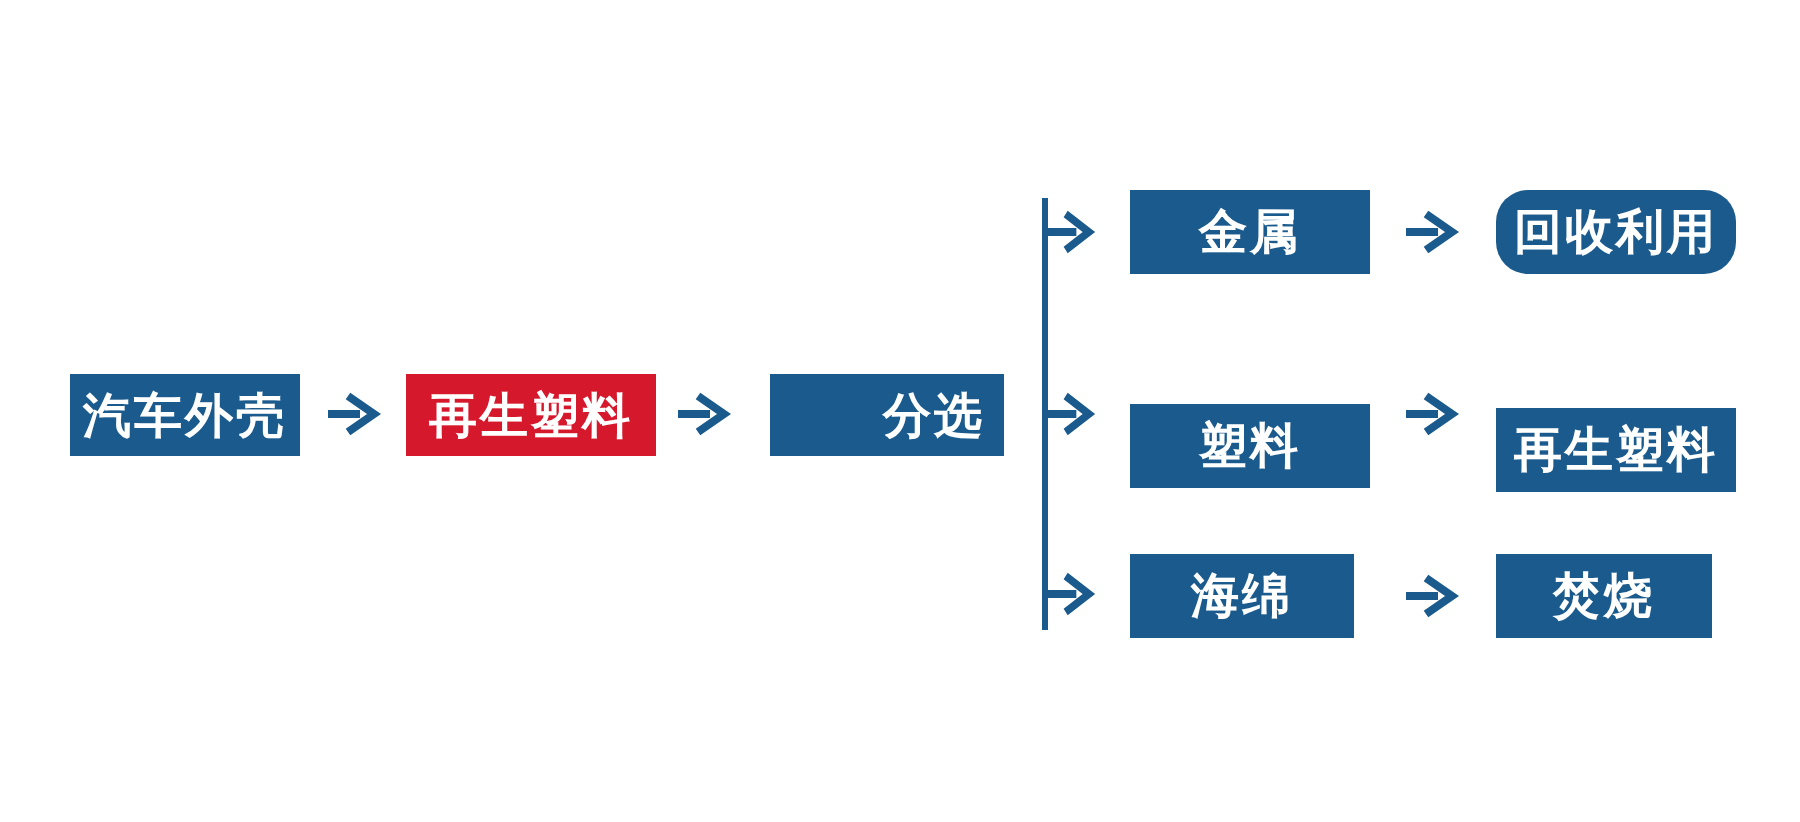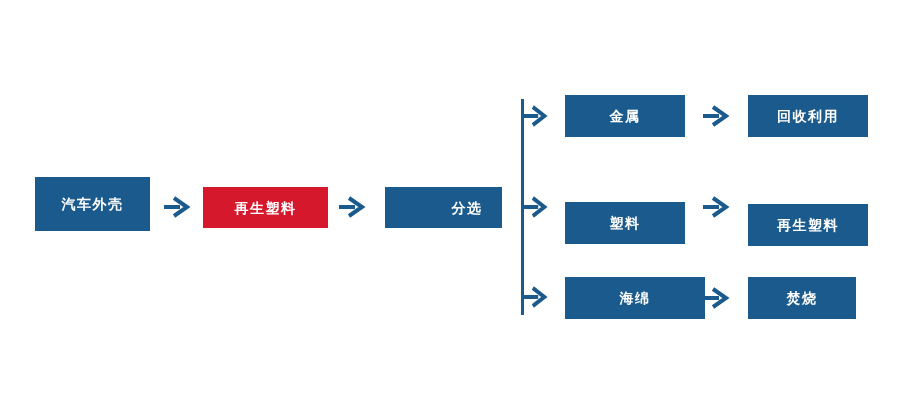--- a/index.html
+++ b/index.html
@@ -14,21 +14,21 @@
     height: 411px;
     background: var(--background, #ffffff);
     overflow: hidden;
   }
   .node {
     position: absolute;
     display: flex;
     align-items: center;
     justify-content: center;
     color: var(--text-white, #ffffff);
-    font-size: 14px;
+    font-size: 24px;
     font-weight: bold;
     letter-spacing: 1.5px;
     line-height: 1;
     box-sizing: border-box;
     user-select: none;
   }
   .node.blue { background: var(--node-blue, #1a5a8c); }
   .node.red  { background: var(--node-red, #d6182d); }
   .arrow {
     position: absolute;
@@ -38,21 +38,21 @@
   .vline {
     position: absolute;
     background: var(--node-blue, #1a5a8c);
   }
 </style>
 </head>
 <body>
 
 <div class="canvas">
 
-  <div class="node blue" style="left:35px; top:177px; width:115px; height:54px;">汽车外壳</div>
+  <div class="node blue" style="left:35px; top:187px; width:115px; height:41px;">汽车外壳</div>
 
   <div class="arrow" style="left:163px; top:196px;">
     <svg width="28" height="22" viewBox="0 0 28 22">
       <path d="M1 11 H17" stroke="currentColor" stroke-width="4" fill="none"></path>
       <path d="M11 2 L24 11 L11 20" stroke="currentColor" stroke-width="4" fill="none" stroke-linejoin="miter"></path>
     </svg>
   </div>
 
   <div class="node red" style="left:203px; top:187px; width:125px; height:41px;">再生塑料</div>
 
@@ -86,32 +86,32 @@
     </svg>
   </div>
 
   <div class="node blue" style="left:565px; top:95px; width:120px; height:42px;">金属</div>
   <div class="arrow" style="left:702px; top:105px;">
     <svg width="28" height="22" viewBox="0 0 28 22">
       <path d="M1 11 H17" stroke="currentColor" stroke-width="4" fill="none"></path>
       <path d="M11 2 L24 11 L11 20" stroke="currentColor" stroke-width="4" fill="none" stroke-linejoin="miter"></path>
     </svg>
   </div>
-  <div class="node blue" style="left:748px; top:95px; width:120px; height:42px;">回收利用</div>
+  <div class="node blue" style="left:748px; top:95px; width:120px; height:42px;border-radius:16px;">回收利用</div>
 
   <div class="node blue" style="left:565px; top:186px; width:120px; height:42px;margin-top:16px;">塑料</div>
   <div class="arrow" style="left:702px; top:196px;">
     <svg width="28" height="22" viewBox="0 0 28 22">
       <path d="M1 11 H17" stroke="currentColor" stroke-width="4" fill="none"></path>
       <path d="M11 2 L24 11 L11 20" stroke="currentColor" stroke-width="4" fill="none" stroke-linejoin="miter"></path>
     </svg>
   </div>
   <div class="node blue" style="left:748px; top:204px; width:120px; height:42px;">再生塑料</div>
 
-  <div class="node blue" style="left:565px; top:277px; width:140px; height:42px;">海绵</div>
+  <div class="node blue" style="left:565px; top:277px; width:112px; height:42px;">海绵</div>
   <div class="arrow" style="left:702px; top:287px;">
     <svg width="28" height="22" viewBox="0 0 28 22">
       <path d="M1 11 H17" stroke="currentColor" stroke-width="4" fill="none"></path>
       <path d="M11 2 L24 11 L11 20" stroke="currentColor" stroke-width="4" fill="none" stroke-linejoin="miter"></path>
     </svg>
   </div>
   <div class="node blue" style="left:748px; top:277px; width:108px; height:42px;">焚烧</div>
 
 </div>
 

